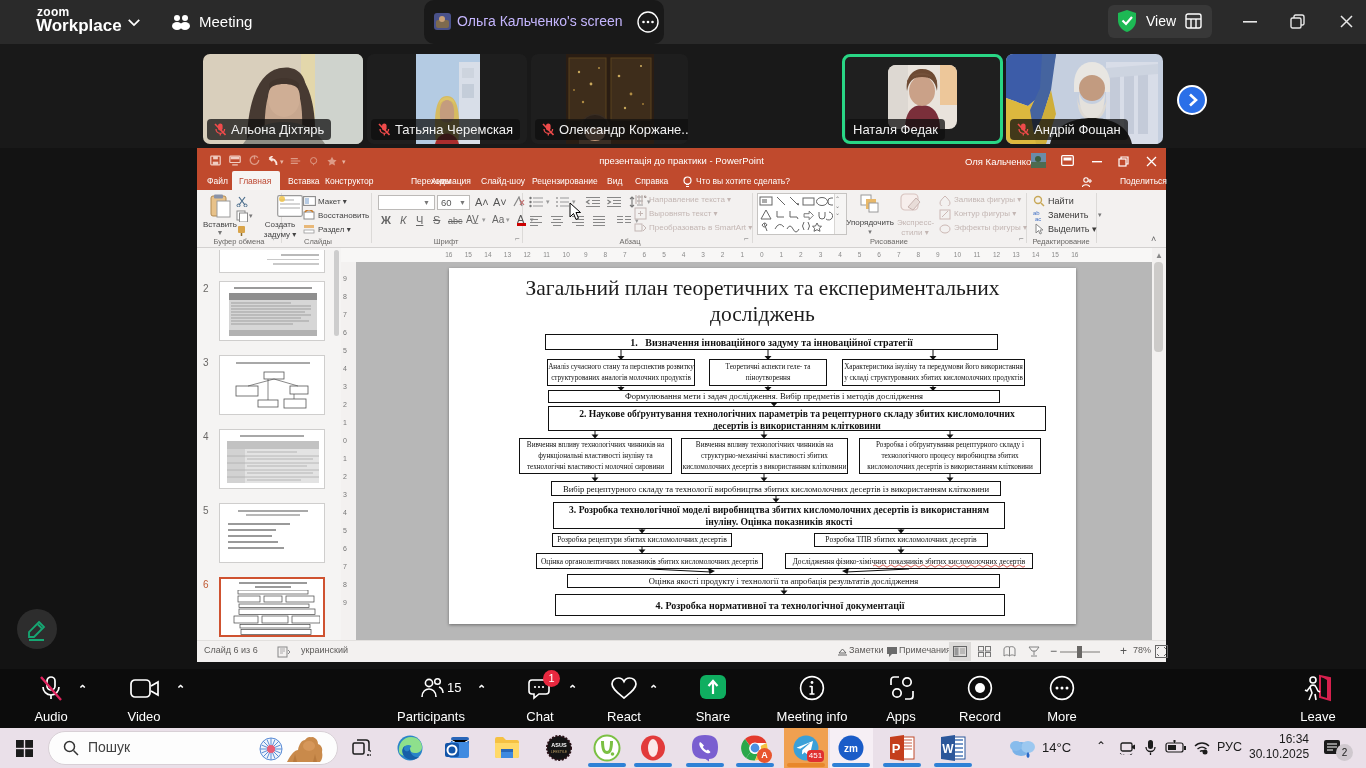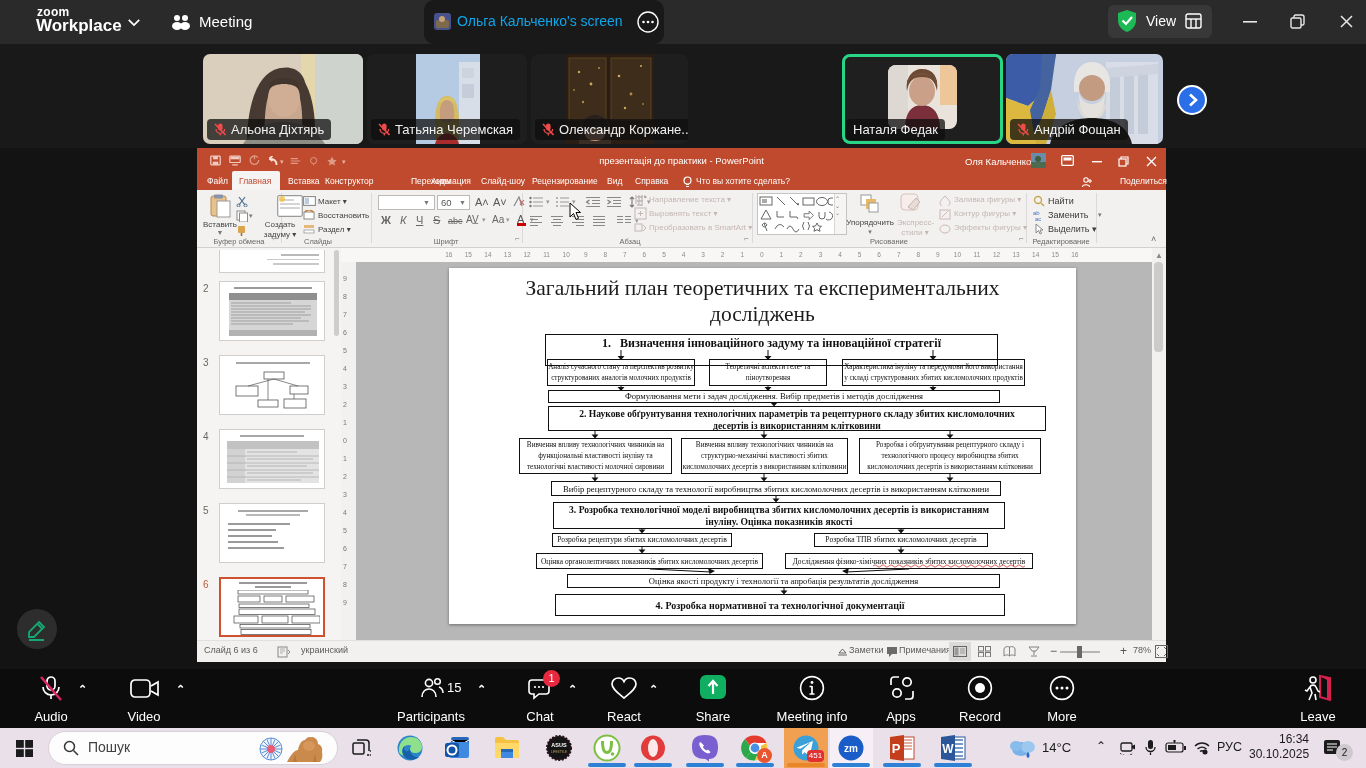--- a/index.html
+++ b/index.html
@@ -5,21 +5,21 @@
   * { margin:0; padding:0; box-sizing:border-box; }
   html,body { width:1366px; height:768px; overflow:hidden; background:#101010;
     font-family:"Liberation Sans", sans-serif; }
   .abs { position:absolute; }
   
   #ztop { position:absolute; left:0; top:0; width:1366px; height:44px; background:#2a2a2a; }
   #ztop .logo1 { position:absolute; left:37px; top:5px; color:#fff; font-size:12px; font-weight:bold; letter-spacing:.3px; }
   #ztop .logo2 { position:absolute; left:36px; top:16px; color:#fff; font-size:17px; font-weight:bold; }
   #ztop .mtxt { position:absolute; left:199px; top:13px; color:#fff; font-size:15px; }
   #ztab { position:absolute; left:424px; top:0px; width:240px; height:44px; background:#191919; border-radius:10px; }
-  #ztab .ttl { position:absolute; left:33px; top:13px; color:#0ea5e9; font-size:14px; }
+  #ztab .ttl { position:absolute; left:33px; top:13px; color:#c4b5fd; font-size:14px; }
   
   #varea { position:absolute; left:0; top:44px; width:1366px; height:104px; background:#191919; }
   .vtile { position:absolute; top:10px; height:90px; background:#222222; border-radius:7px; overflow:hidden; }
   .vlabel { position:absolute; left:4px; bottom:4px; height:21px; background:rgba(15,15,15,.75); border-radius:4px; color:#f0f0f0; font-size:13px; line-height:21px; padding:0 7px; white-space:nowrap; }
   .vlabel svg { vertical-align:-2px; margin-right:5px; }
   
   #shared { position:absolute; left:0; top:148px; width:1366px; height:521px; background:#131313; }
   
   #ppt { position:absolute; left:197px; top:0px; width:969px; height:514px; background:#f3f1f0; }
   #ptitle { position:absolute; left:0; top:0; width:969px; height:26px; background:#c04a2d; }
@@ -662,21 +662,21 @@
             <span style="height:18px;text-align:center;">5</span>
             <span style="height:18px;text-align:center;">6</span>
             <span style="height:18px;text-align:center;">7</span>
             <span style="height:18px;text-align:center;">8</span>
             <span style="height:18px;text-align:center;">9</span>
         </div>
       </div>
       <div id="canvas">
         <div id="slide">
           <div style="position:absolute;left:0;top:7px;width:627px;text-align:center;font-size:21.5px;color:#1c1c1c;line-height:26px;">Загальний план теоретичних та експериментальних<br>досліджень</div>
-          <div class="sbb" style="left:96px;top:66px;width:453px;height:32px;font-size:12px;padding-top:1px;">1.&nbsp;&nbsp;&nbsp;Визначення інноваційного задуму та інноваційної стратегії</div>
+          <div class="sbb" style="left:96px;top:66px;width:453px;height:16px;font-size:10px;padding-top:1px;">1.&nbsp;&nbsp;&nbsp;Визначення інноваційного задуму та інноваційної стратегії</div>
           <div class="sb" style="left:98px;top:91px;width:148px;height:27px;font-size:7.2px;line-height:11px;padding-top:2px;">Аналіз сучасного стану та перспектив розвитку<br>структурованих аналогів молочних продуктів</div>
           <div class="sb" style="left:260px;top:91px;width:118px;height:27px;font-size:7.2px;line-height:11px;padding-top:2px;">Теоретичні аспекти геле- та<br>піноутворення</div>
           <div class="sb" style="left:393px;top:91px;width:183px;height:27px;font-size:7.2px;line-height:11px;padding-top:2px;">Характеристика інуліну та передумови його використання<br>у складі структурованих збитих кисломолочних продуктів</div>
           <div class="sb" style="left:99px;top:122px;width:452px;height:13px;font-size:8.6px;line-height:11px;">Формулювання мети і задач дослідження. Вибір предметів і методів дослідження</div>
           <div class="sbb" style="left:99px;top:138px;width:498px;height:25px;font-size:9.6px;line-height:11.5px;padding-top:1px;">2. Наукове обґрунтування технологічних параметрів та рецептурного складу збитих кисломолочних<br>десертів із використанням клітковини</div>
           <div class="sb" style="left:70px;top:170px;width:153px;height:36px;font-size:7.2px;line-height:11px;padding-top:1px;">Вивчення впливу технологічних чинників на<br>функціональні властивості інуліну та<br>технологічні властивості молочної сировини</div>
           <div class="sb" style="left:232px;top:170px;width:167px;height:36px;font-size:7.2px;line-height:11px;padding-top:1px;">Вивчення впливу технологічних чинників на<br>структурно-механічні властивості  збитих<br>кисломолочних десертів з використанням клітковини</div>
           <div class="sb" style="left:410px;top:170px;width:182px;height:36px;font-size:7.2px;line-height:11px;padding-top:1px;">Розробка і обґрунтування рецептурного складу і<br>технологічного процесу виробництва збитих<br>кисломолочних десертів із використанням клітковини</div>
           <div class="sb" style="left:102px;top:213px;width:450px;height:15px;font-size:8.6px;line-height:12px;padding-top:1px;">Вибір рецептурного складу та технології виробництва збитих кисломолочних десертів із використанням клітковини</div>
           <div class="sbb" style="left:104px;top:234px;width:452px;height:27px;font-size:9.6px;line-height:12px;padding-top:1px;">3. Розробка технологічної моделі виробництва збитих кисломолочних десертів із використанням<br>інуліну. Оцінка показників якості</div>

